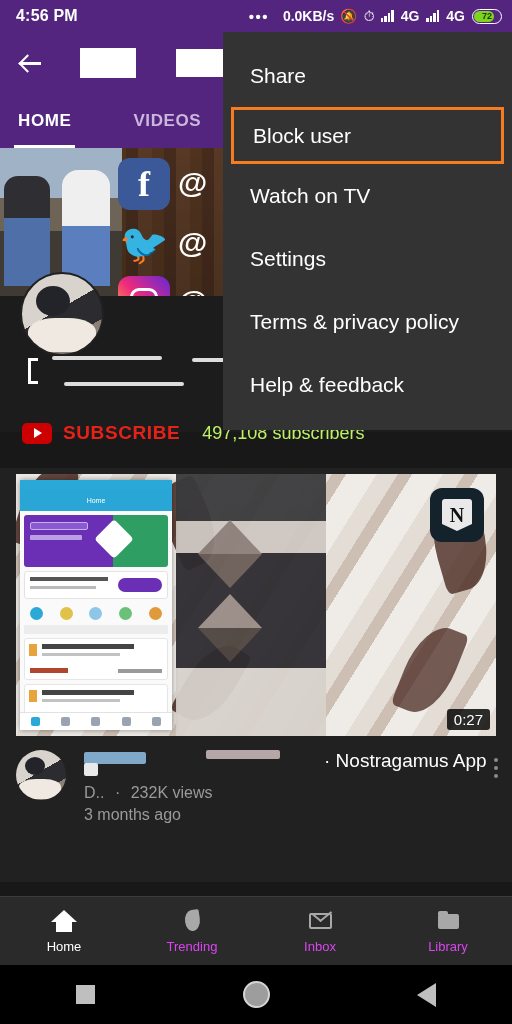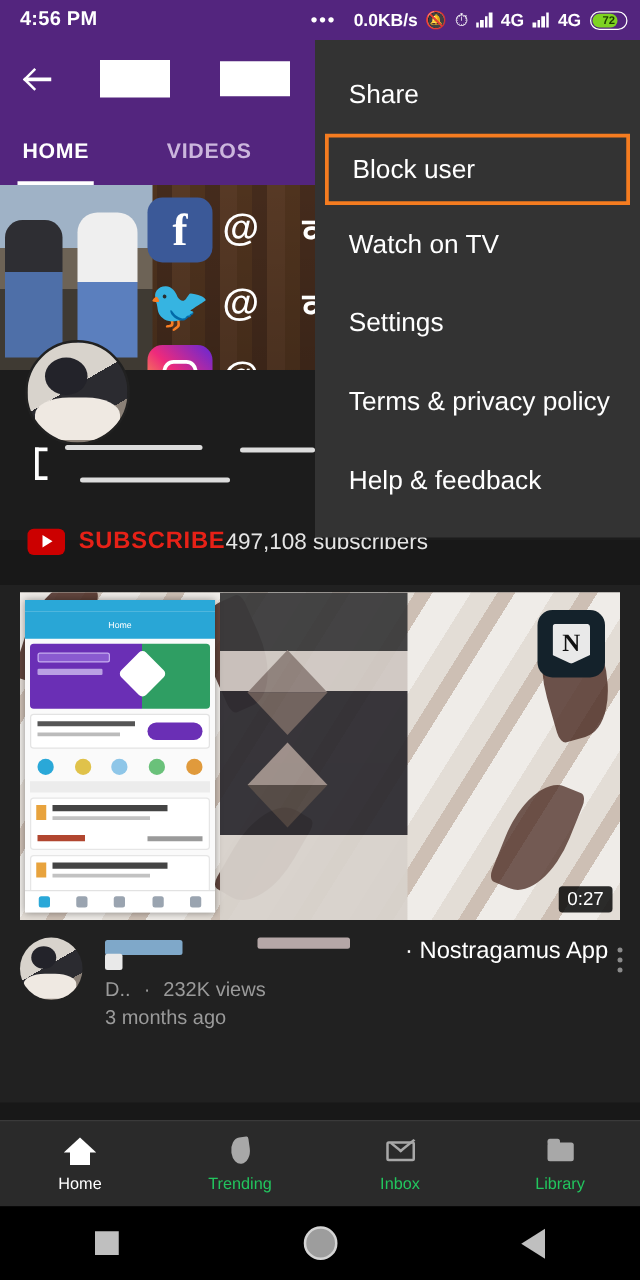--- a/index.html
+++ b/index.html
@@ -116,21 +116,21 @@
   .name-redact .bar { background:#dcdcdc; height:4px; border-radius:2px; position:absolute; }
   .name-redact .bar.b1 { left:30px; top:0; width:110px; }
   .name-redact .bar.b2 { left:170px; top:2px; width:60px; }
   .name-redact .bar.b3 { left:246px; top:6px; width:42px; }
   .name-redact .bar.b4 { left:42px; top:26px; width:120px; }
   .name-redact .brk { position:absolute; left:6px; top:2px; width:10px; height:26px; border:3px solid #fff; border-right:none; }
   .sub-row { position:absolute; left:22px; top:126px; display:flex; align-items:center; }
   .yt-ico { width:30px; height:21px; background:#cc0000; border-radius:5px; display:flex; align-items:center; justify-content:center; flex:none; }
   .yt-ico:after { content:""; border-left:8px solid #fff; border-top:5px solid transparent; border-bottom:5px solid transparent; margin-left:2px; }
   .sub-btn { color:#e62117; font-weight:bold; font-size:19px; letter-spacing:.6px; margin-left:11px; }
-  .sub-count { color:#e5e5e5; font-size:18px; }
+  .sub-count { color:#bef264; font-size:18px; margin-left:22px; }
 
   
   .divider { position:absolute; top:432px; left:0; width:512px; height:36px; background:#181818; z-index:6; }
 
   
   .video-card { position:absolute; top:468px; left:0; width:512px; z-index:6; }
   .thumb {
     position:relative; margin:6px 16px 0 16px; height:262px; overflow:hidden;
     background:
       repeating-linear-gradient(122deg,#efece8 0 26px,#e3ddd6 26px 44px,#cdbfb4 44px 56px),
@@ -223,21 +223,21 @@
   .kebab-v i { width:4px; height:4px; border-radius:50%; background:#8b8b8b; display:block; }
 
   .bot-divider { position:absolute; top:882px; left:0; width:512px; height:14px; background:#181818; z-index:6; }
 
   
   .bottomnav {
     position:absolute; left:0; bottom:59px; width:512px; height:69px; background:#2a2a2a;
     display:flex; border-top:1px solid #3a3a3a; z-index:20;
   }
   .bn { flex:1; display:flex; flex-direction:column; align-items:center; justify-content:center; gap:6px; position:relative; }
-  .bn .lab { font-size:13px; color:#22c55e; }
+  .bn .lab { font-size:13px; color:#d946ef; }
   .bn.active .lab { color:#fff; }
   .ic { width:26px; height:24px; position:relative; }
   .ic-home { width:0; height:0; border-left:13px solid transparent; border-right:13px solid transparent; border-bottom:12px solid #fff; position:absolute; top:1px; left:0; }
   .ic-home-b { position:absolute; left:5px; top:12px; width:16px; height:11px; background:#fff; }
   .ic-fire { position:absolute; left:6px; top:1px; width:15px; height:21px; background:#a8a8a8; border-radius:52% 10% 55% 45%; transform:rotate(-8deg); }
   .ic-subs { position:absolute; left:3px; top:5px; width:21px; height:15px; background:#a8a8a8; border-radius:2px; }
   .ic-subs:after { content:""; position:absolute; left:7px; top:4px; border-left:7px solid #2a2a2a; border-top:4px solid transparent; border-bottom:4px solid transparent; }
   .ic-subs-t { position:absolute; left:5px; top:1px; width:17px; height:2px; background:#a8a8a8; }
   .badge { position:absolute; right:-2px; top:-2px; width:11px; height:11px; border-radius:50%; background:#e8392e; }
   .ic-inbox { position:absolute; left:2px; top:4px; width:23px; height:16px; border:2px solid #a8a8a8; border-radius:2px; }
@@ -247,21 +247,21 @@
 
   
   .andnav { position:absolute; left:0; bottom:0; width:512px; height:59px; background:#000; display:flex; align-items:center; z-index:30; }
   .an { flex:1; display:flex; align-items:center; justify-content:center; }
   .an-sq { width:19px; height:19px; background:#bfbfbf; }
   .an-circ { width:27px; height:27px; border-radius:50%; border:2px solid #d4d4d4; background:#9d9d9d; }
   .an-tri { width:0; height:0; border-top:12px solid transparent; border-bottom:12px solid transparent; border-right:19px solid #bfbfbf; }
 
   
   .menu {
-    position:absolute; right:0; top:32px; width:260px; background:#333333; z-index:50;
+    position:absolute; right:0; top:32px; width:289px; background:#333333; z-index:50;
     padding:12px 0 14px 0;
   }
   .menu-item {
     height:63px; display:flex; align-items:center; padding-left:27px;
     font-size:21px; color:#fff;
   }
   .menu-item.highlight {
     border:3px solid #f57c20; margin:0 8px 0 8px; padding-left:19px; height:57px;
   }
 </style>

